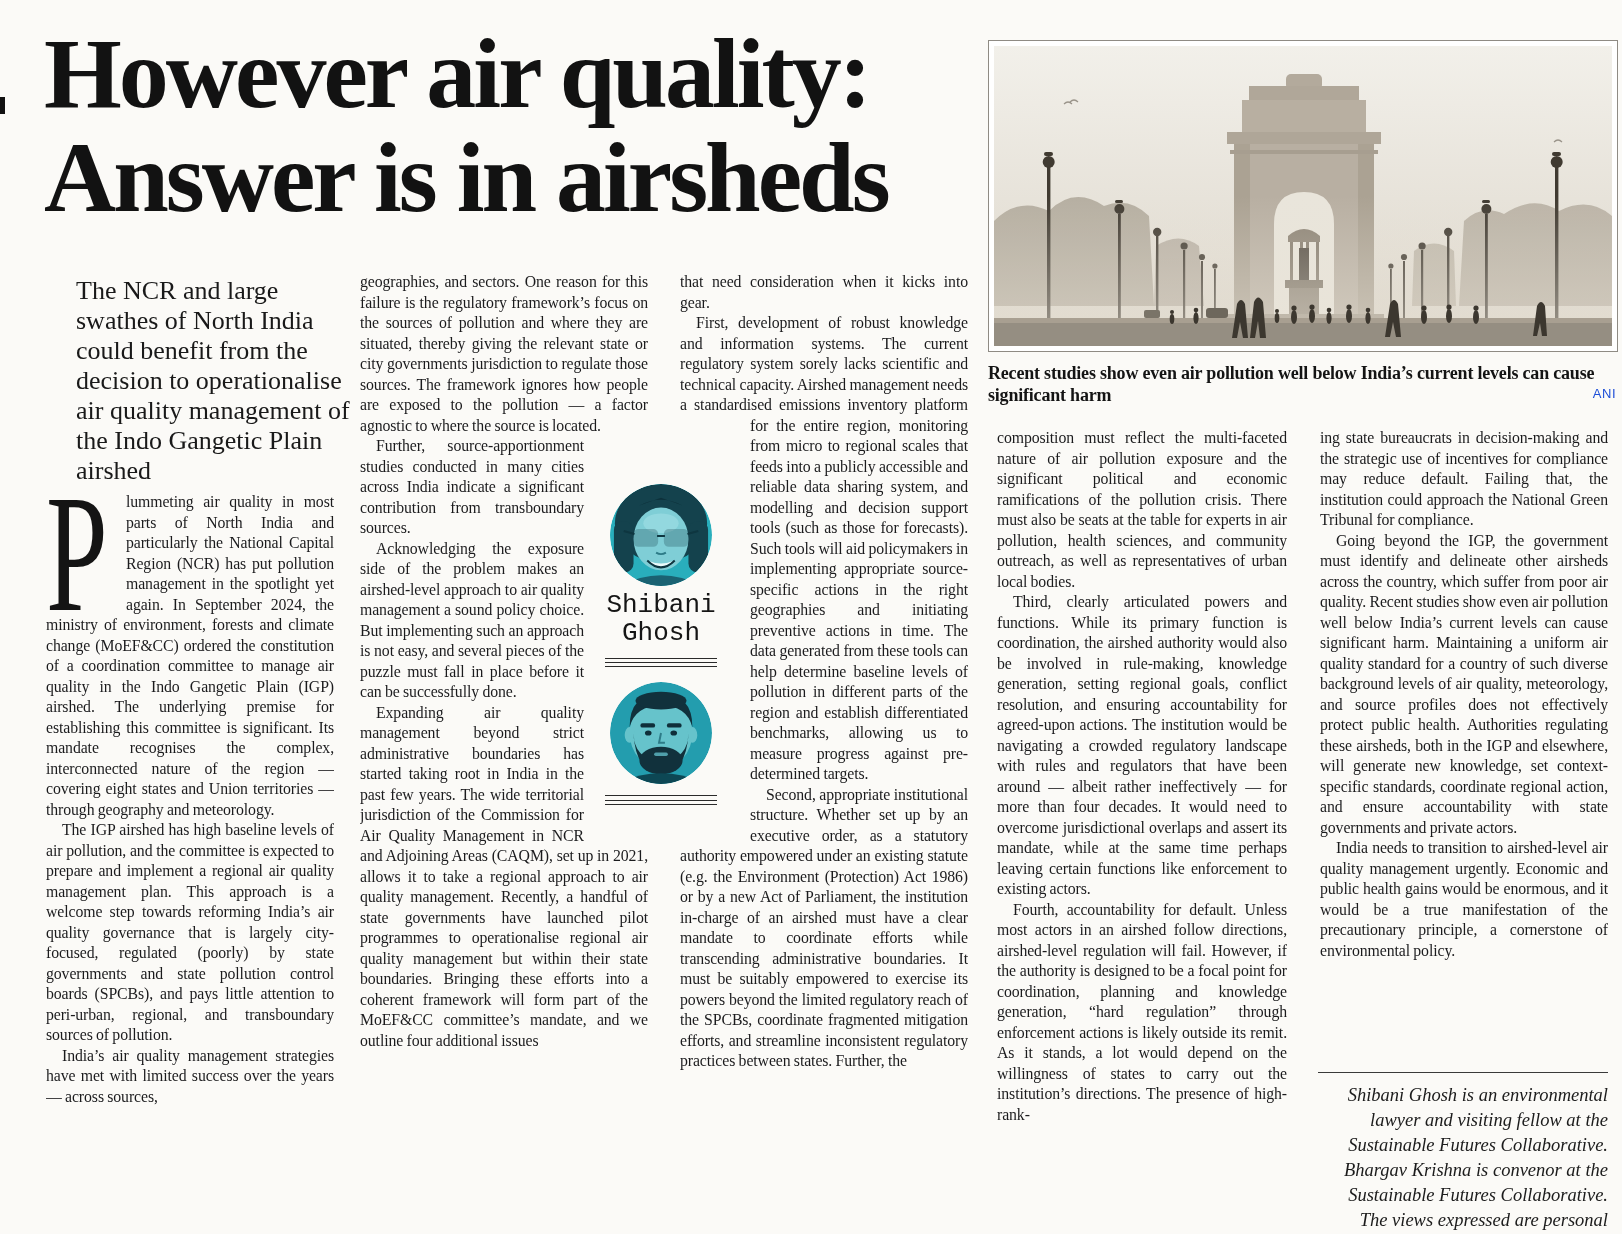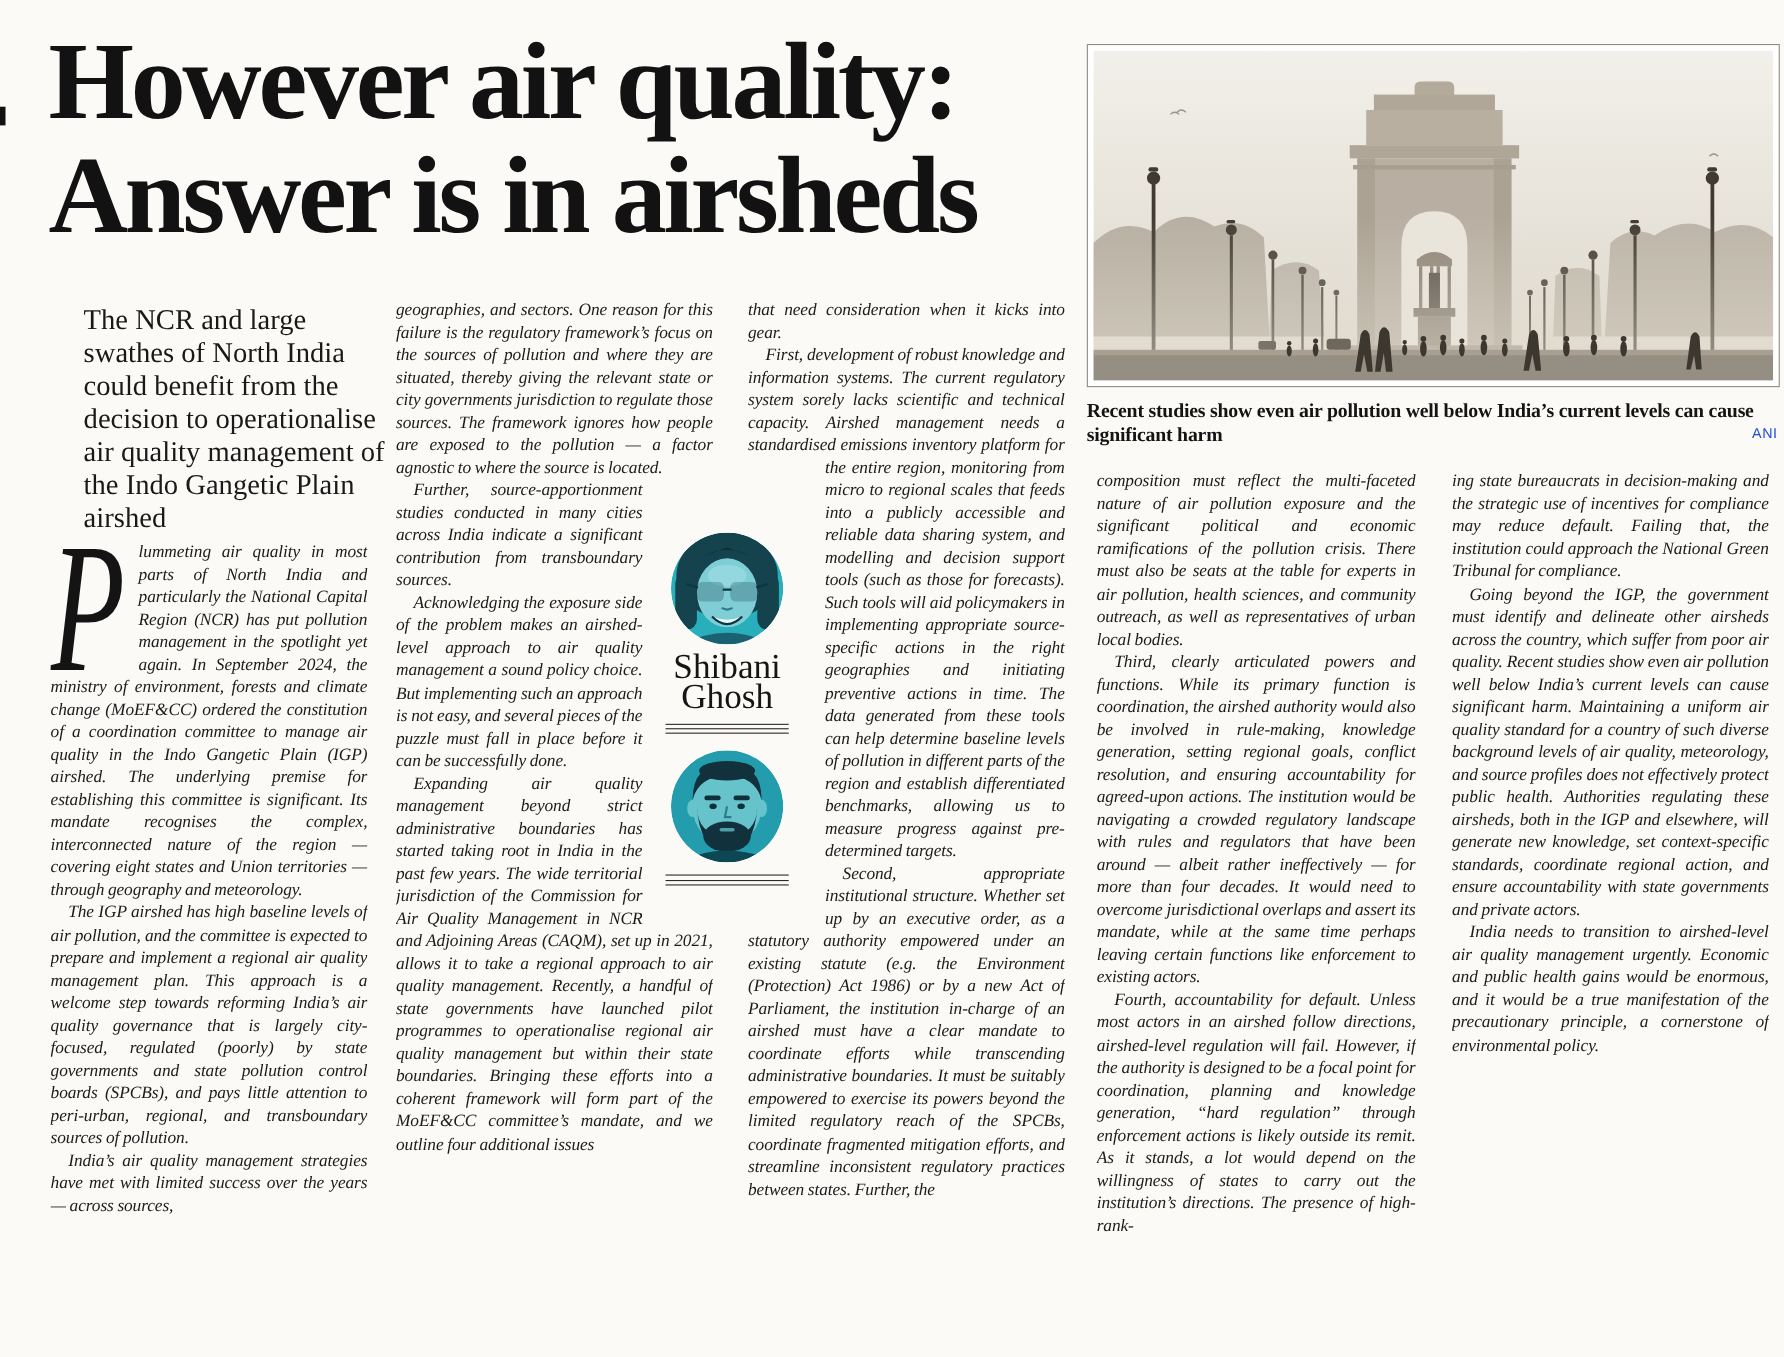--- a/index.html
+++ b/index.html
@@ -17,21 +17,20 @@
     letter-spacing:-3px; color:#121212;
   }
   .standfirst{
     position:absolute; left:46px; top:276px; width:288px;
     font-size:26px; line-height:30px; color:#191919;margin-left:30px;
   }
   .col{
     position:absolute; text-align:justify;
     font-size:15.8px; line-height:20.5px; letter-spacing:-0.1px; word-spacing:-0.5px;
     overflow:hidden;
-    font-style:italic;
   }
   .col p{margin:0;}
   .col p.ind{text-indent:16px;}
   .col1{left:46px;  top:492px; width:288px; height:722px;}
   .col2{left:360px; top:272px; width:288px; height:942px;}
   .col3{left:680px; top:272px; width:288px; height:942px;}
   .col4{left:997px; top:428px; width:290px; height:788px;}
   .col5{left:1320px;top:428px; width:288px; height:640px;}
   .dropcap{
     float:left; width:72px; height:116px; overflow:visible;
@@ -52,22 +51,22 @@
     color:#141414;
   }
   .credit{
     position:absolute; right:2px; bottom:1px;
     font-family:"Liberation Sans","DejaVu Sans",sans-serif;
     font-weight:400; font-size:13px; letter-spacing:0.5px; color:#1d4ed8;
   }
   .authors{position:absolute; left:586px; top:484px; width:150px; text-align:center; z-index:2;}
   .avatar{width:102px; height:102px; margin:0 auto; border-radius:50%; overflow:hidden;}
   .aname{
-    font-family:Liberation Serif, serif;
-    font-size:32px; line-height:28px; color:#151515; margin-top:5px; font-weight:400;
+    font-family:Liberation Mono, monospace;
+    font-size:26px; line-height:28px; color:#151515; margin-top:5px; font-weight:400;
   }
   .trule{width:112px; margin:11px auto 15px;}
   .trule i{display:block; height:0; border-top:1.6px solid #2a2a2a; margin-bottom:3.2px;}
   .bio{position:absolute; left:1318px; top:1072px; width:290px;}
   .bio-rule{border-top:1.3px solid #3a3a3a; margin-bottom:10px;}
   .bio-text{
     font-style:italic; font-size:18.5px; line-height:25px;
     text-align:right; color:#1c1c1c;
   }
 </style>
@@ -299,14 +298,18 @@
         </g>
       </svg>
     </div>
     <div class="trule">
         <i></i>
         <i></i>
         <i></i>
       </div>
   </div>
 
+  <div class="bio">
+    <div class="bio-rule"></div>
+    <div class="bio-text">Shibani Ghosh is an environmental lawyer and visiting fellow at the Sustainable Futures Collaborative. Bhargav Krishna is convenor at the Sustainable Futures Collaborative. The views expressed are personal</div>
+  </div>
 
 </div>
 
 </body></html>

